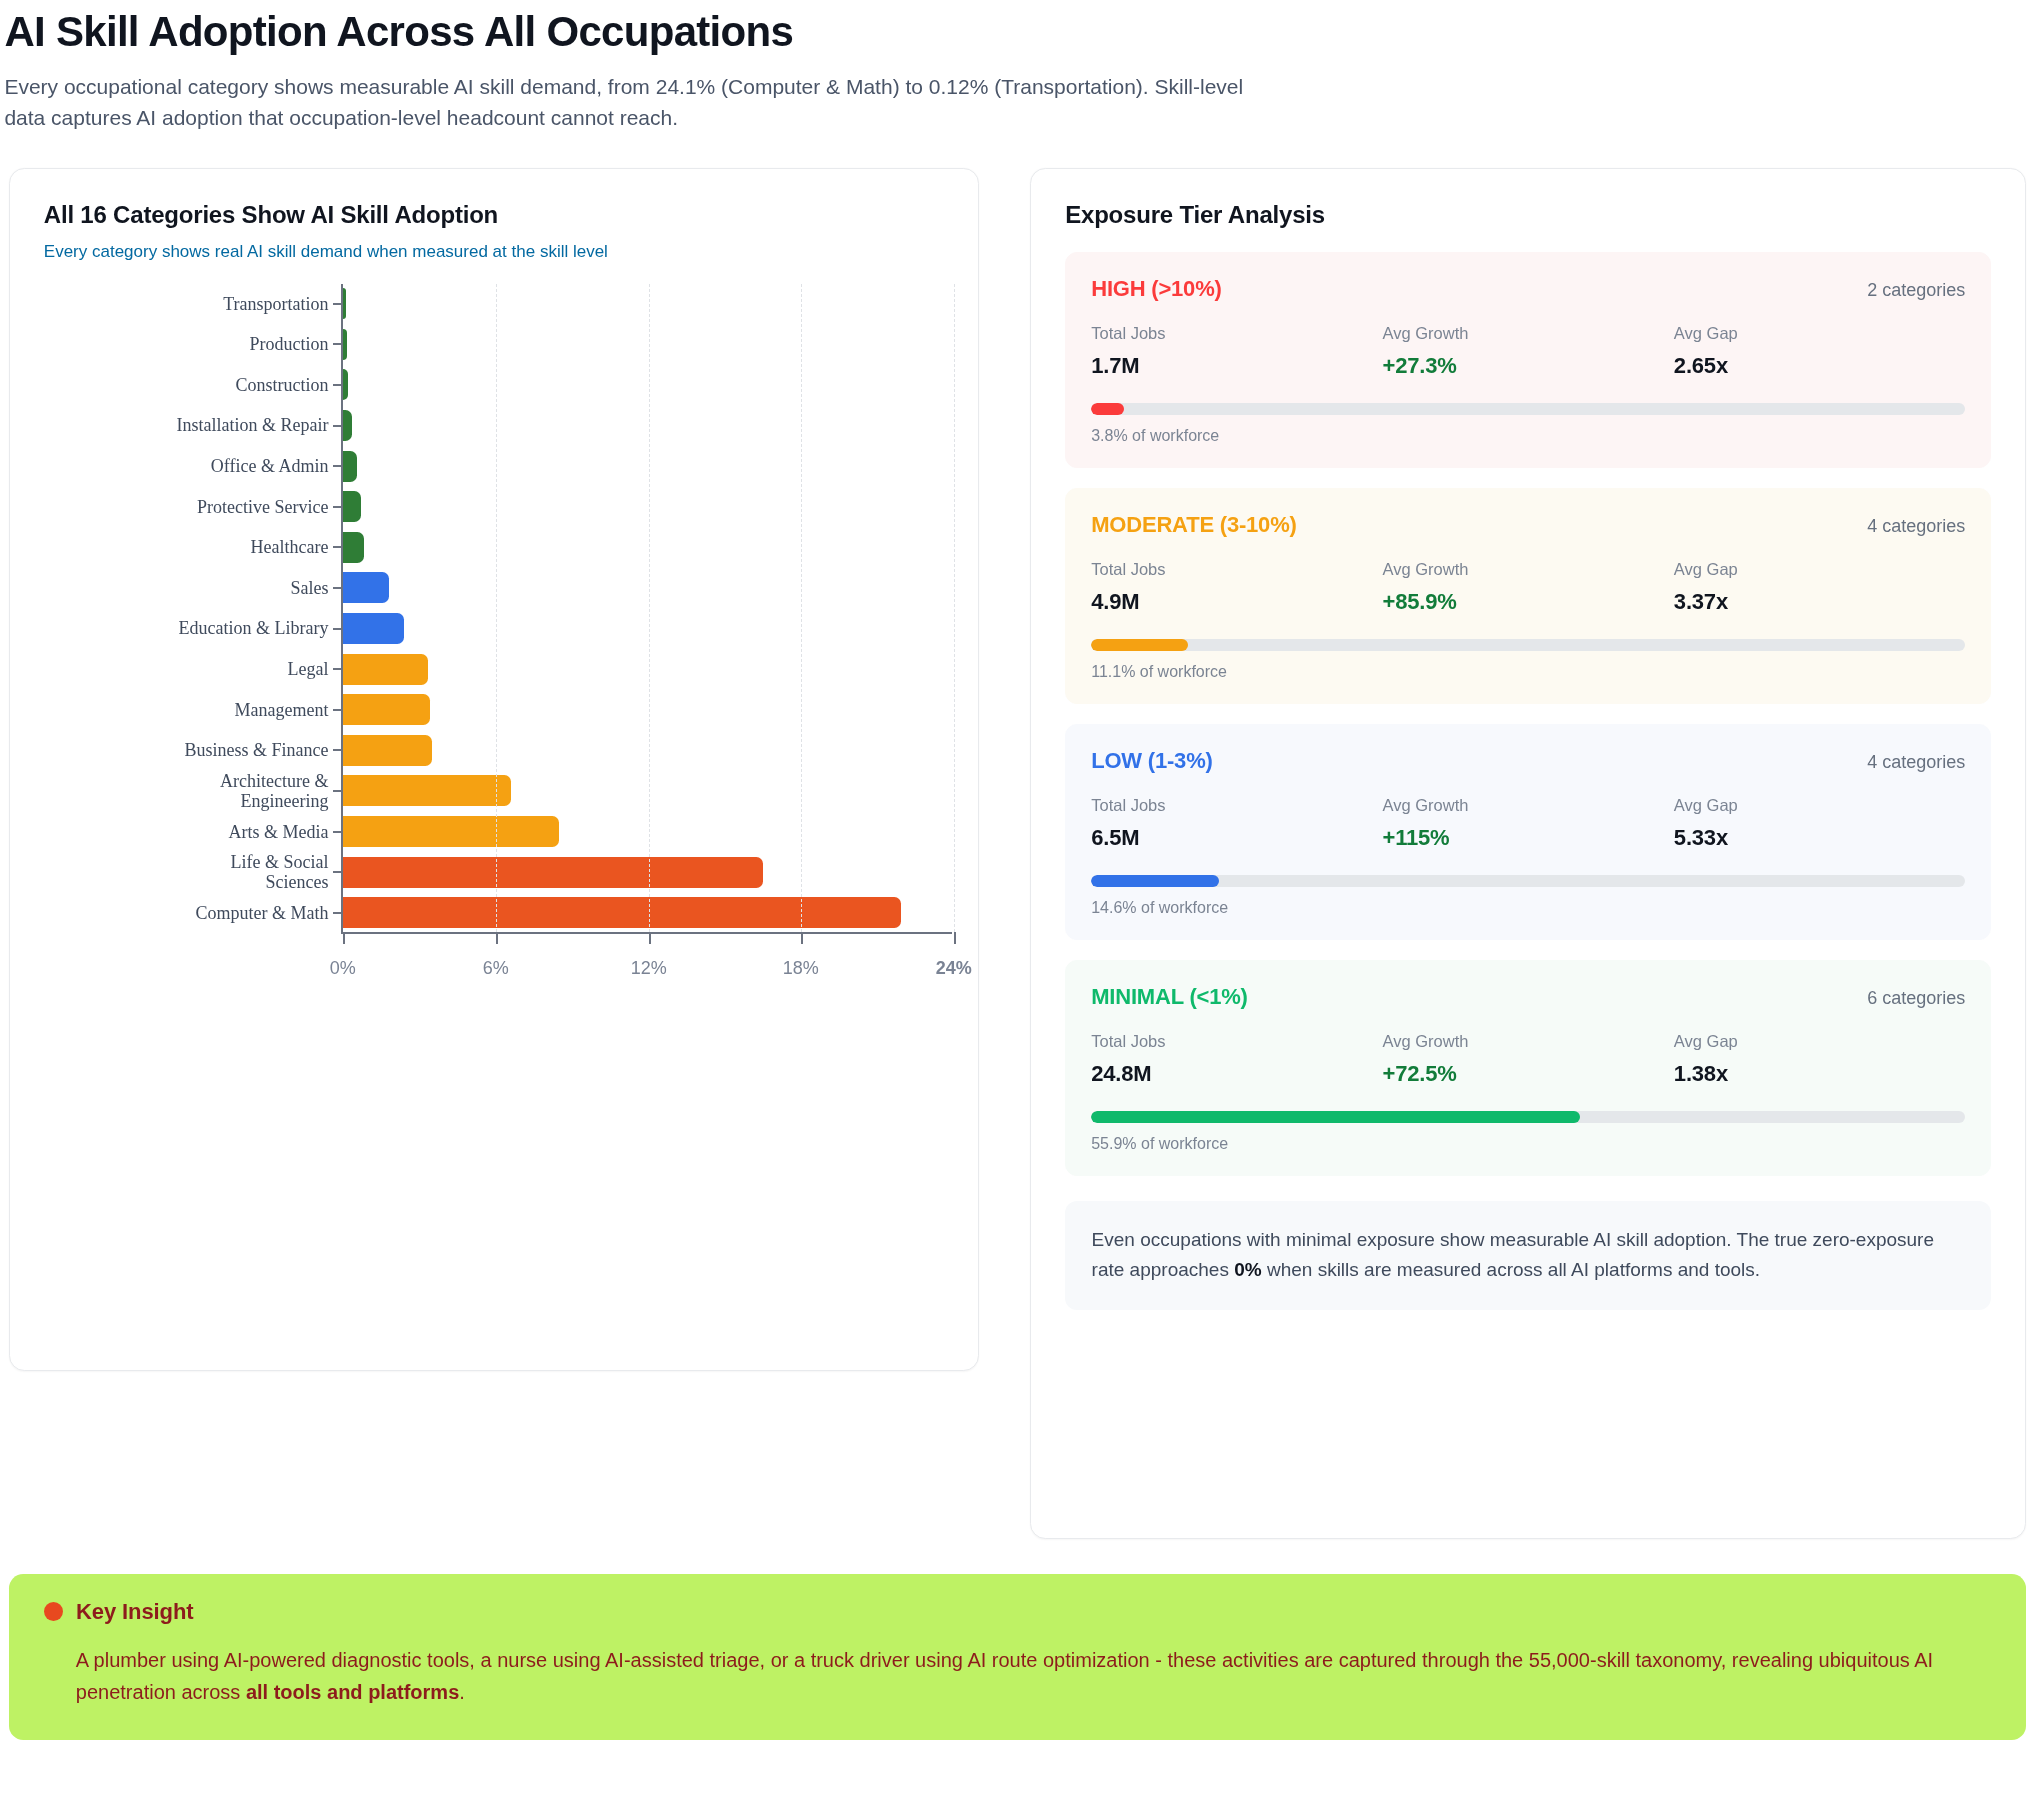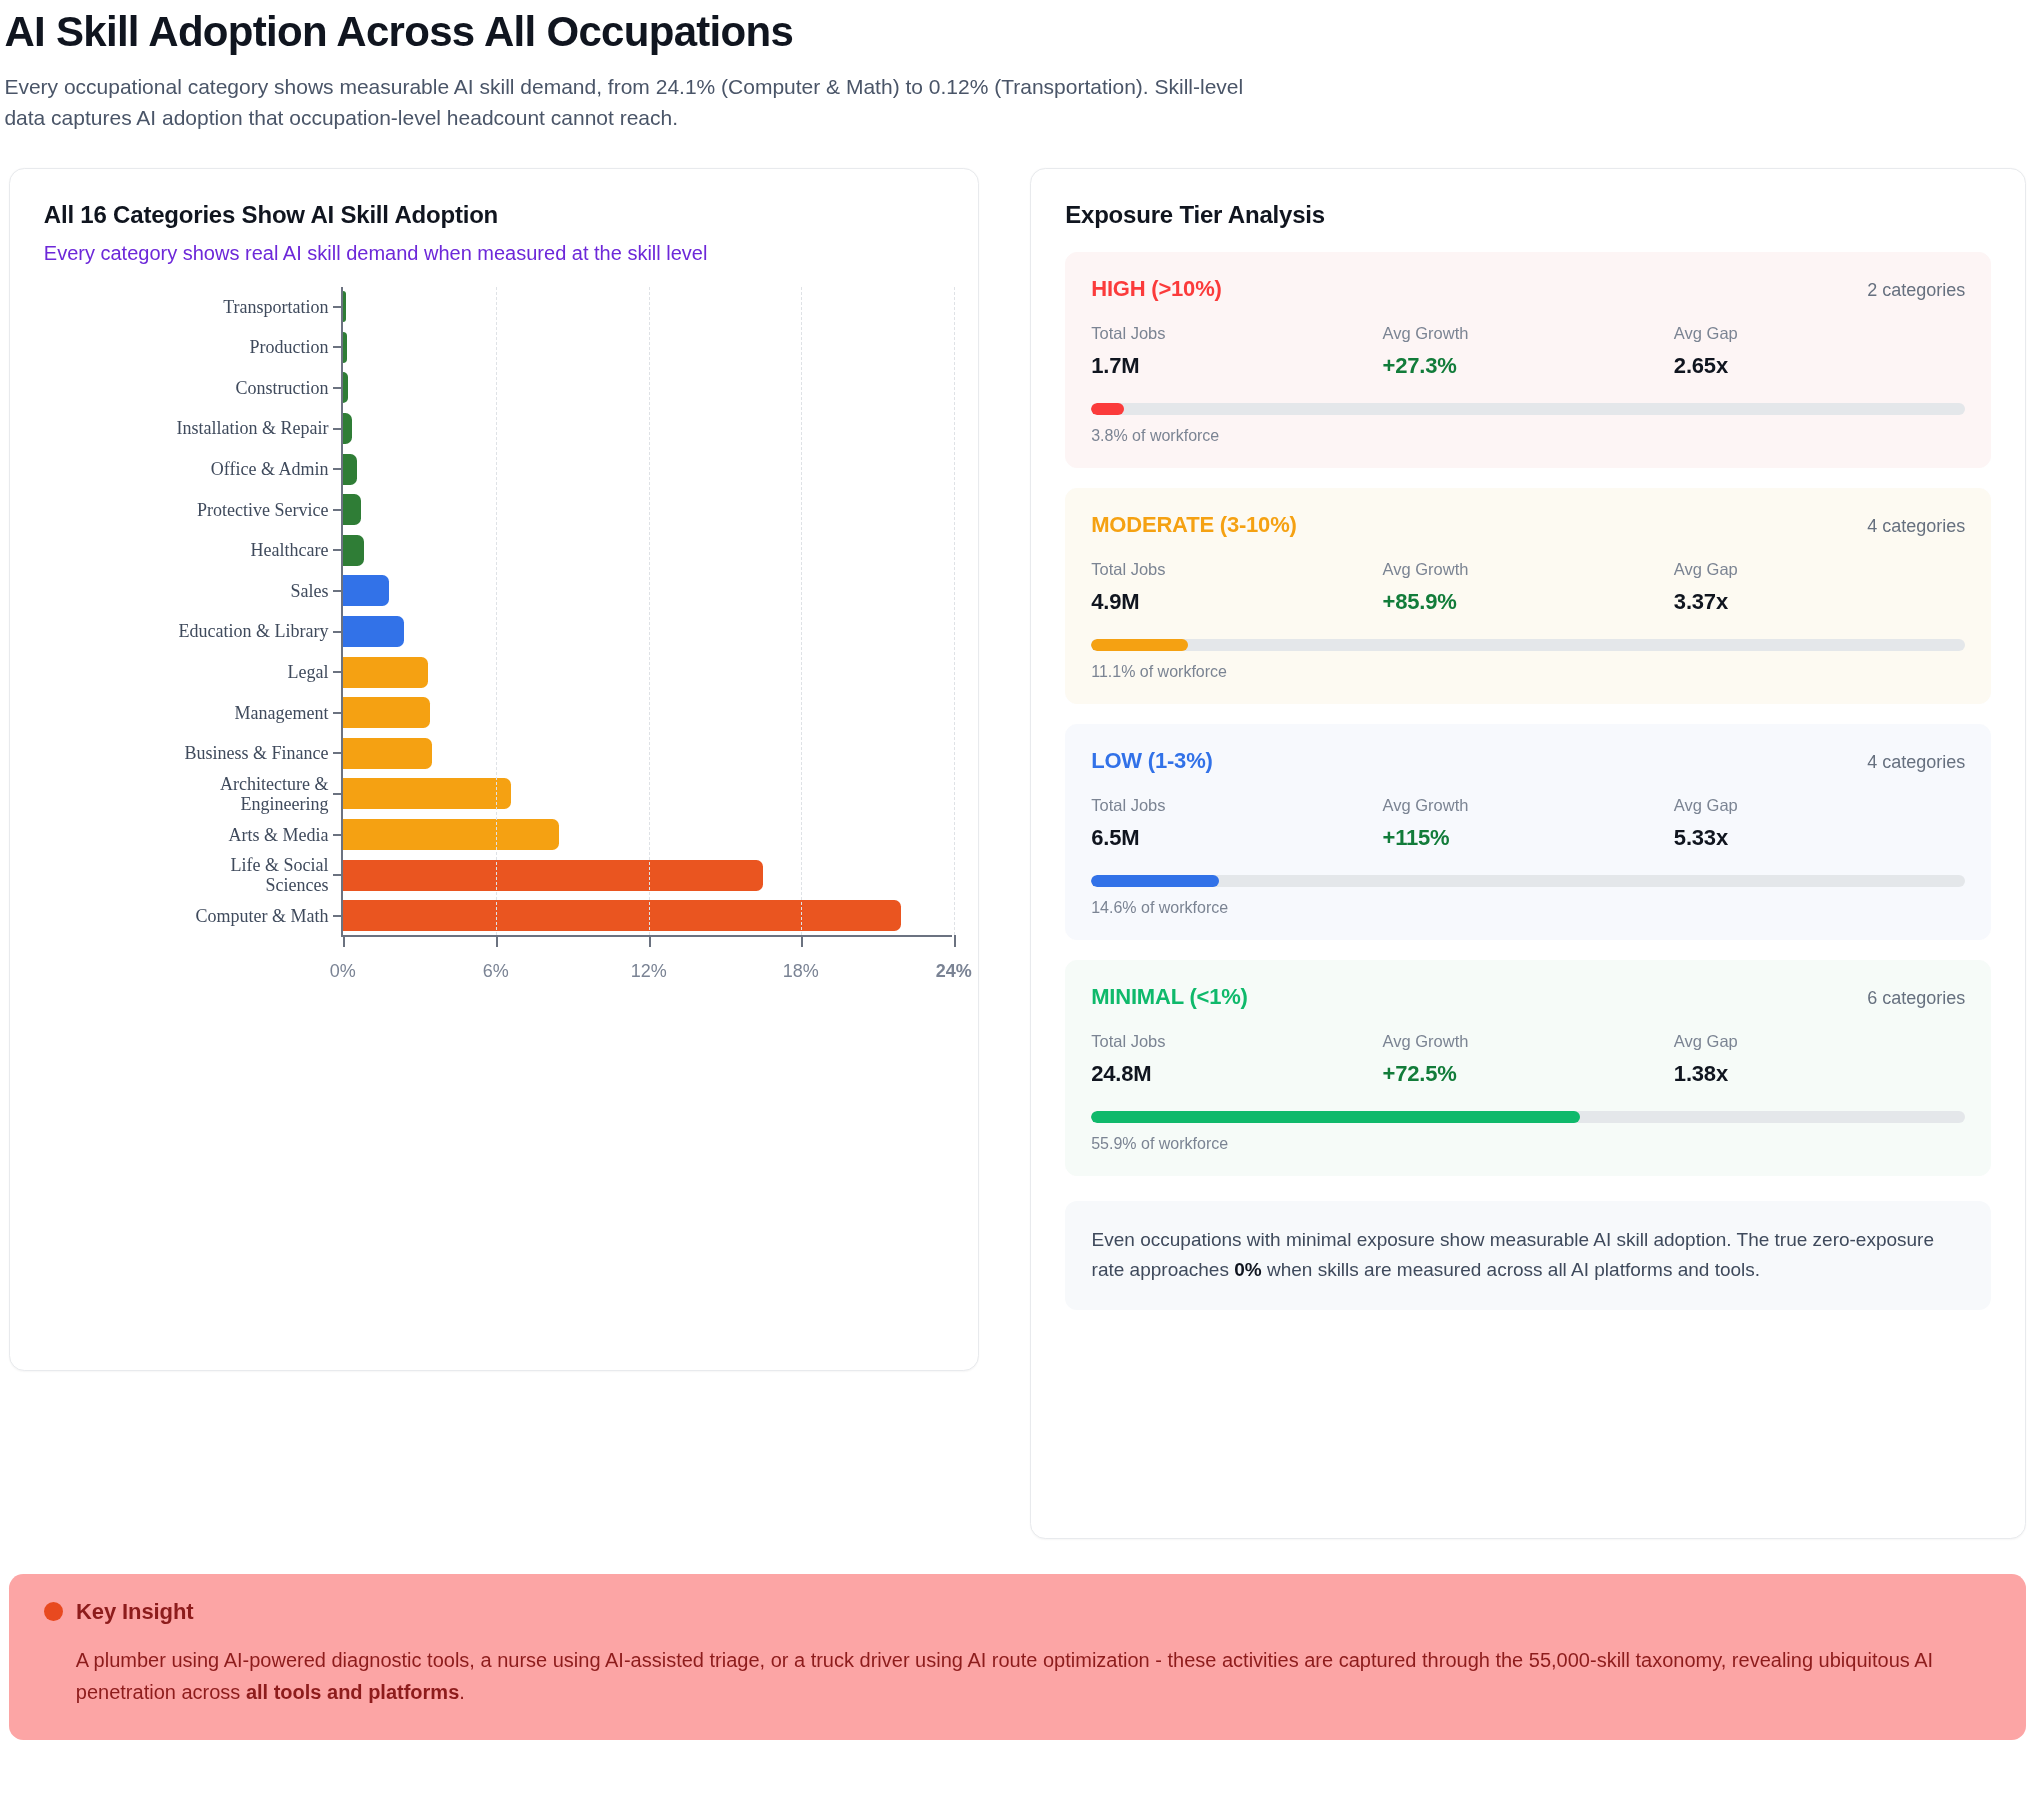--- a/index.html
+++ b/index.html
@@ -47,22 +47,22 @@
   .right-card { width: 996px; height: 1371px; padding: 32px 34px 0 34px; }
 
   .card-title {
     font-size: 24px;
     font-weight: bold;
     color: #10151f;
     letter-spacing: -0.2px;
   }
   .card-sub {
     margin-top: 13.2px;
-    font-size: 20px;
-    color: #6d28d9;
+    font-size: 17px;
+    color: #0369a1;
     font-weight: 400;
   }
 
   
   .chart-wrap { position: relative; margin-top: 22px; height: 771px; }
   .plot {
     position: relative;
     margin-left: 297px;   
     width: 611px;        
     height: 650px;
@@ -159,21 +159,21 @@
     padding: 24px 26.4px;
     font-size: 19px;
     line-height: 1.62;
     color: #3f4a5c;
   }
   .note b { color: #10151f; font-weight: bold; }
 
   
   .insight {
     margin: 35px 8.8px 0 8.8px;
-    background: #fca5a5;
+    background: #bef264;
     border-radius: 14.3px;
     padding: 25px 35px 32px 35px;
     position: relative;
   }
   .insight-head { display: flex; align-items: center; gap: 13.2px; }
   .dot { width: 19px; height: 19px; border-radius: 50%; background: #e8491f; flex: none; }
   .insight-title { font-size: 22px; font-weight: bold; color: #8d1c1c; letter-spacing: -0.1px; }
   .insight-body {
     margin-top: 19px;
     margin-left: 32px;

